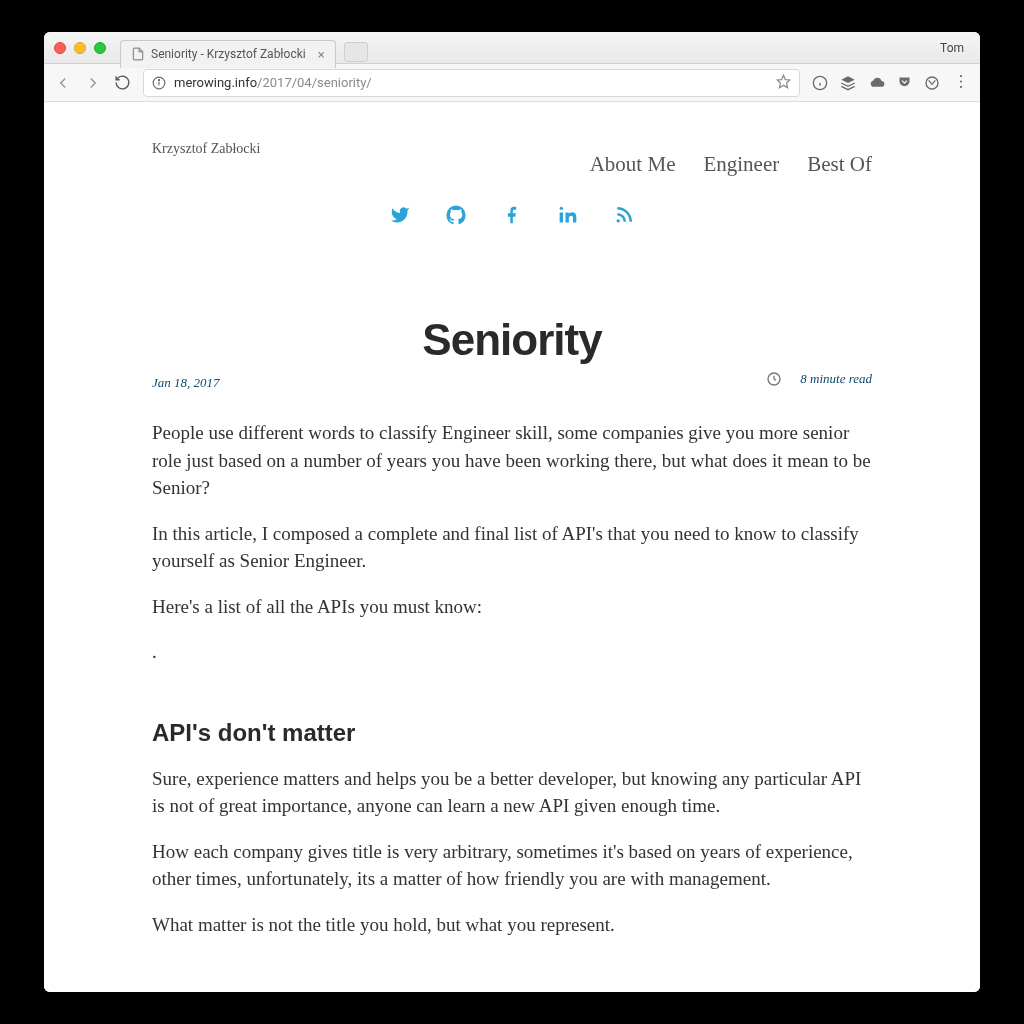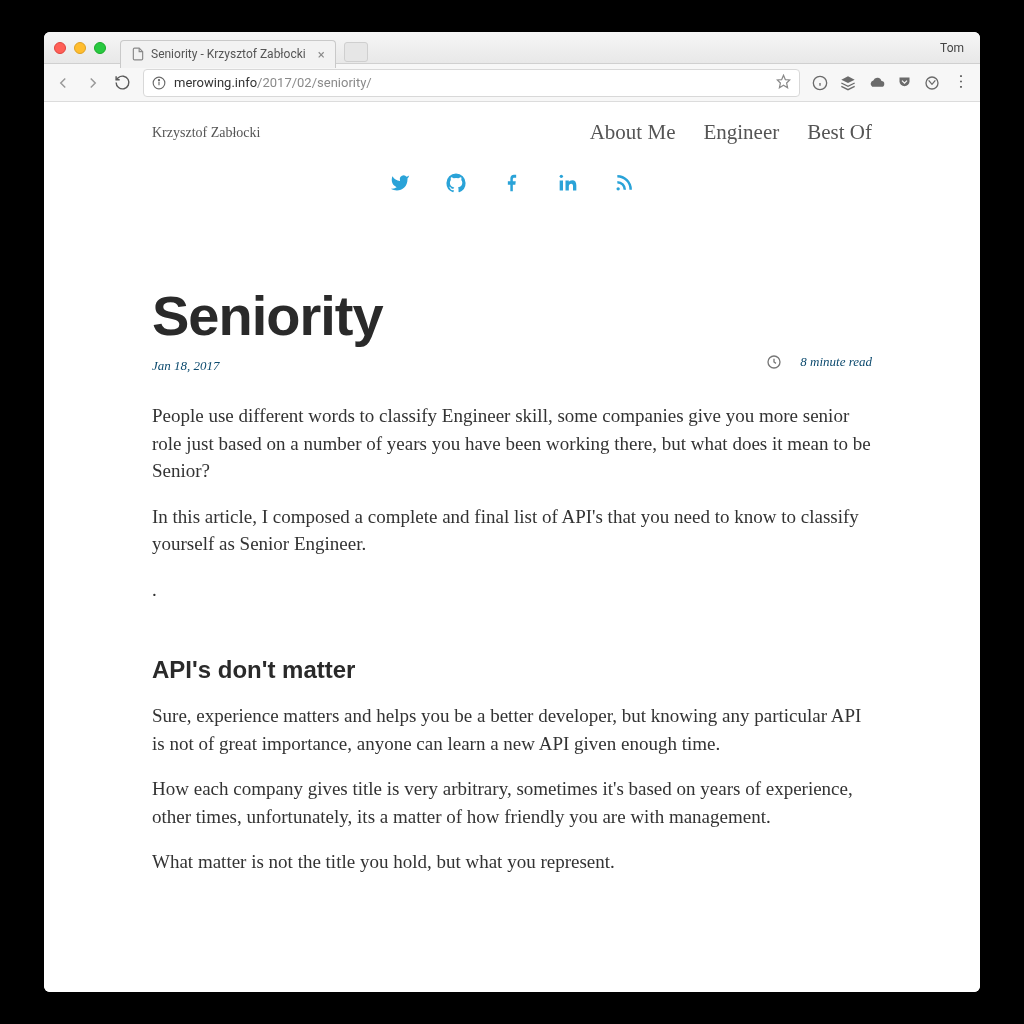--- a/index.html
+++ b/index.html
@@ -120,38 +120,40 @@
     font-weight: 400;
     color: #555;
     font-family: Georgia, "Times New Roman", serif;
   }
   .nav {
     display:flex;
     gap: 28px;
     font-size: 21px;
     color:#555;
     font-family: Georgia, "Times New Roman", serif;
+    margin-top: 32px;
   }
   .nav span { cursor:pointer; }
   .social {
     display:flex;
     justify-content:center;
     gap: 36px;
     margin-top: 28px;
     color: #2aa3d8;
   }
   .social svg { width:20px; height:20px; }
   .social span { display:flex; align-items:center; cursor:pointer; }
   article { margin-top: 90px; }
   h1.title {
     font-family: "Helvetica Neue", Arial, sans-serif;
-    font-size: 56px;
+    font-size: 44px;
     font-weight: 700;
     color: #2a2a2a;
     letter-spacing: -1px;
+    text-align: center;
   }
   .meta {
     display:flex;
     justify-content: space-between;
     align-items: baseline;
     font-family: Georgia, serif;
     font-style: italic;
     color:#0c4a6e;
     font-size: 13px;
     margin-top: 6px;
@@ -218,21 +220,21 @@
         </svg>
     </span>
     <div class="omnibox">
       <span class="info-icon">
         <svg width="14" height="14" viewBox="0 0 24 24" fill="none" stroke="currentColor" stroke-width="2">
             <circle cx="12" cy="12" r="10"></circle>
             <line x1="12" y1="10" x2="12" y2="16"></line>
             <circle cx="12" cy="7" r="1" fill="currentColor"></circle>
           </svg>
       </span>
-      <span><span class="host">merowing.info</span><span class="path">/2017/02/seniority/</span></span>
+      <span><span class="host">merowing.info</span><span class="path">/2017/04/seniority/</span></span>
       <span class="star">
         <svg width="15" height="15" viewBox="0 0 24 24" fill="none" stroke="currentColor" stroke-width="2">
             <polygon points="12 2 15 9 22 9.5 17 14.5 18.5 22 12 18 5.5 22 7 14.5 2 9.5 9 9"></polygon>
           </svg>
       </span>
     </div>
     <div class="ext-icons">
       <span>
           <svg width="16" height="16" viewBox="0 0 24 24" fill="none" stroke="currentColor" stroke-width="2">
             <circle cx="12" cy="12" r="10"></circle>
@@ -318,20 +320,21 @@
             <svg viewBox="0 0 24 24" fill="none" stroke="currentColor" stroke-width="2">
                 <circle cx="12" cy="12" r="9"></circle>
                 <polyline points="12 7 12 12 15 14"></polyline>
               </svg>
             <span>8 minute read</span>
           </span>
         </div>
         <div class="content">
           <p>People use different words to classify Engineer skill, some companies give you more senior role just based on a number of years you have been working there, but what does it mean to be Senior?</p>
           <p>In this article, I composed a complete and final list of API's that you need to know to classify yourself as Senior Engineer.</p>
+          <p>Here's a list of all the APIs you must know:</p>
           <p>.</p>
           <h2>API's don't matter</h2>
           <p>Sure, experience matters and helps you be a better developer, but knowing any particular API is not of great importance, anyone can learn a new API given enough time.</p>
           <p>How each company gives title is very arbitrary, sometimes it's based on years of experience, other times, unfortunately, its a matter of how friendly you are with management.</p>
           <p>What matter is not the title you hold, but what you represent.</p>
         </div>
       </article>
     </div>
   </div>
 </div>

